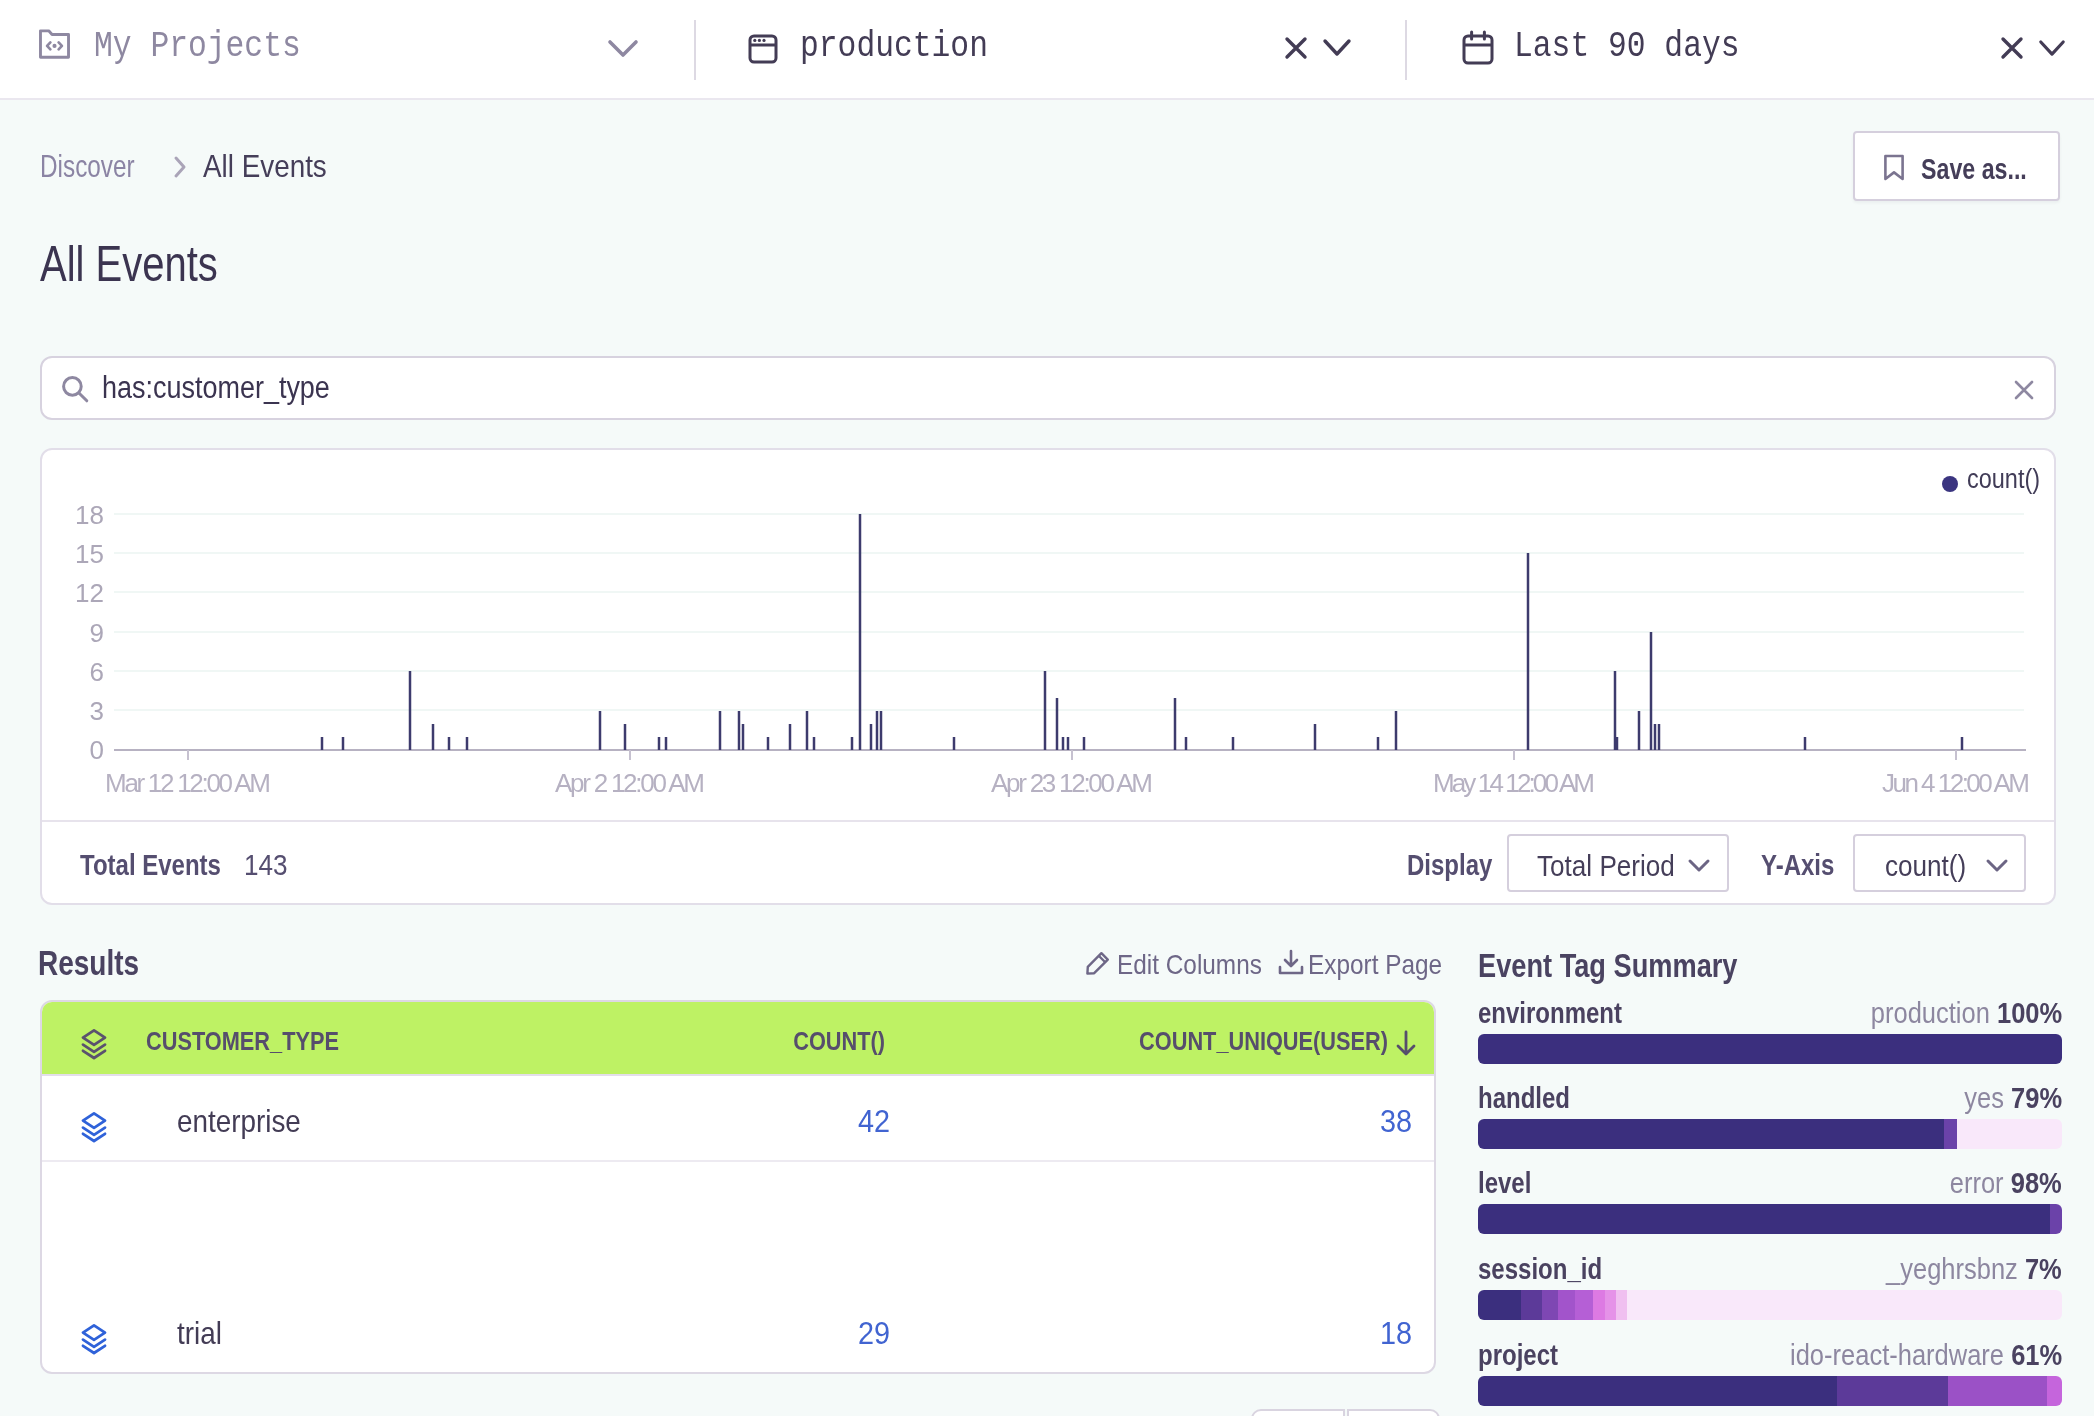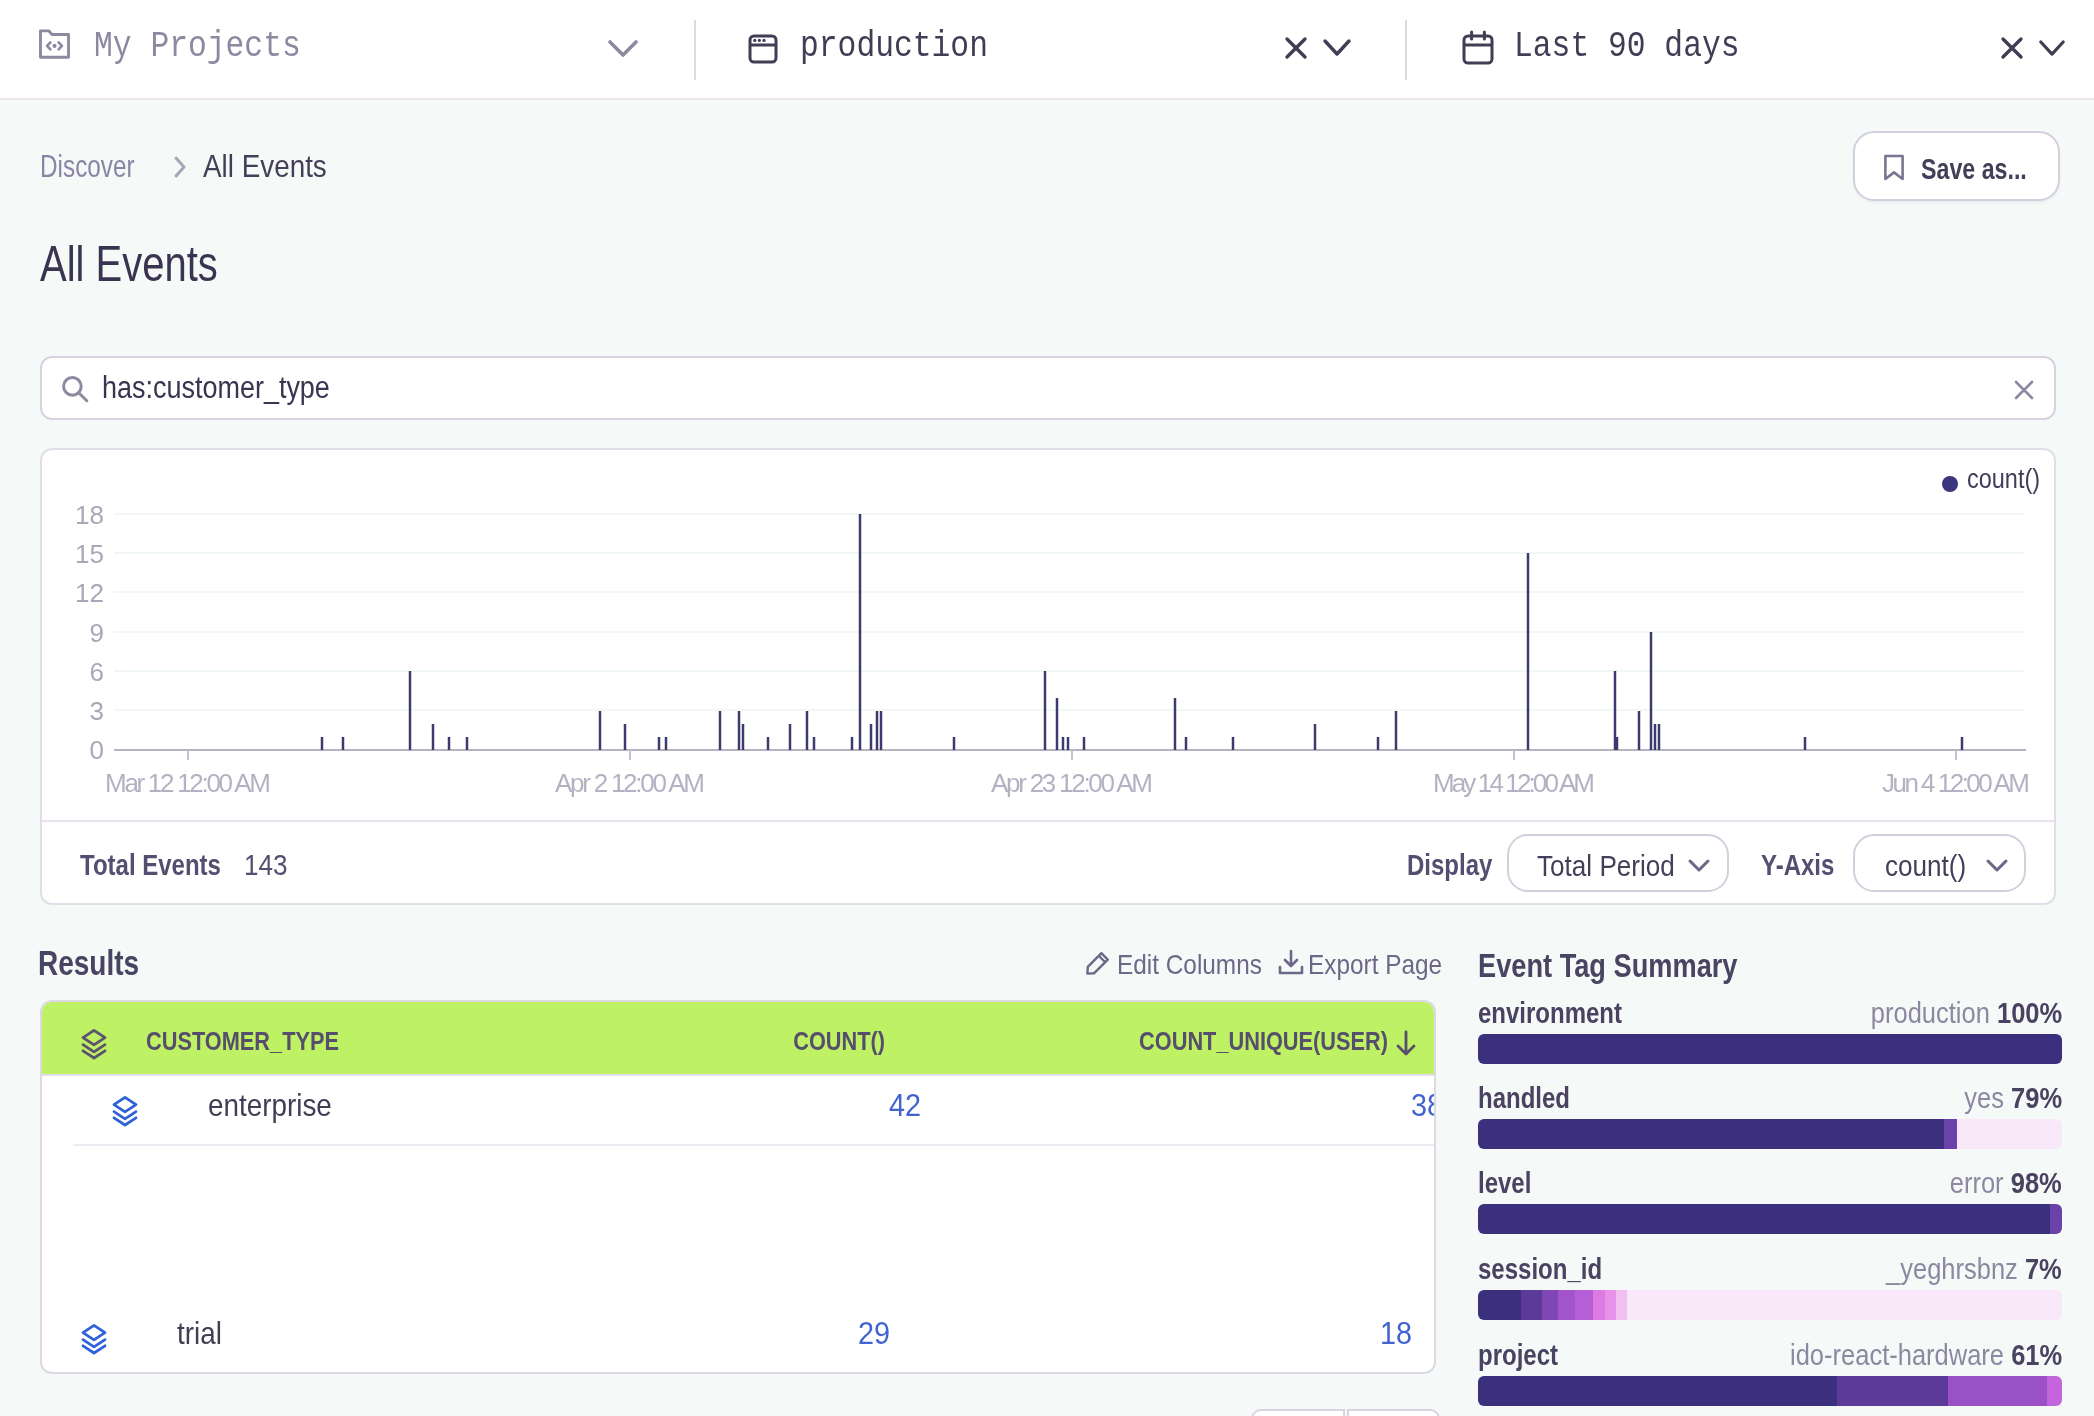--- a/index.html
+++ b/index.html
@@ -11,21 +11,21 @@
 .abs { position:absolute; }
 
 
 #topbar { position:absolute; left:0; top:0; width:2094px; height:100px; background:#ffffff; border-bottom:2px solid #eae7ef;font-family:Liberation Mono, monospace; }
 .tb-text { position:absolute; top:27px; font-size:36px; line-height:40px; }
 .muted { color:#8e88a1; }
 .dark { color:#433c55; }
 .divider { position:absolute; top:20px; width:2px; height:60px; background:#ddd9e3; }
 
 
-.btn { position:absolute; background:#fff; border:2px solid #d5cfdd; border-radius:21px; }
+.btn { position:absolute; background:#fff; border:2px solid #d5cfdd; border-radius:4px; }
 
 
 #search { position:absolute; left:40px; top:356px; width:2016px; height:64px; background:#fff; border:2px solid #d7d2df; border-radius:12px; }
 
 
 #chartpanel { position:absolute; left:40px; top:448px; width:2016px; height:457px; background:#fff; border:2px solid #e2dee9; border-radius:12px; }
 #chartfooter { position:absolute; left:0; right:0; top:370px; bottom:0; border-top:2px solid #e7e3ec; }
 
 
 #table { position:absolute; left:40px; top:1000px; width:1396px; height:374px; background:#fff; border:2px solid #ddd8e4; border-radius:12px; overflow:hidden; }
@@ -246,21 +246,21 @@
       <path d="M2 8.3 L7.5 11.9 L13 8.3" fill="none" stroke="#5a526e" stroke-width="1.4" stroke-linejoin="round" stroke-linecap="round"></path>
       <path d="M2 11.4 L7.5 15 L13 11.4" fill="none" stroke="#5a526e" stroke-width="1.4" stroke-linejoin="round" stroke-linecap="round"></path>
     </svg>
     <span class="abs sxl" style="left:104px; top:25px; font-size:25px; font-weight:bold; color:#564e6c;">CUSTOMER_TYPE</span>
     <span class="abs sxr" style="left:643px; top:25px; width:200px; font-size:25px; font-weight:bold; color:#564e6c; text-align:right;">COUNT()</span>
     <span class="abs sxr" style="left:976px; top:25px; width:370px; font-size:25px; font-weight:bold; color:#564e6c; text-align:right;">COUNT_UNIQUE(USER)</span>
     <svg class="abs" style="left:1352px; top:27px;" width="24" height="28" viewBox="0 0 12 14">
       <path d="M6 1.5 L6 12 M2 8.5 L6 12.5 L10 8.5" fill="none" stroke="#564e6c" stroke-width="1.4" stroke-linecap="round" stroke-linejoin="round"></path>
     </svg>
   </div>
-  <div class="trow" style="top:72px;margin-left:31px;">
+  <div class="trow" style="top:88px;">
     <svg class="rowicon" width="30" height="32" viewBox="0 0 15 16">
       <path d="M7.5 1.2 L13 4.8 L7.5 8.4 L2 4.8 Z" fill="none" stroke="#2f62d9" stroke-width="1.4" stroke-linejoin="round"></path>
       <path d="M2 8.3 L7.5 11.9 L13 8.3" fill="none" stroke="#2f62d9" stroke-width="1.4" stroke-linejoin="round" stroke-linecap="round"></path>
       <path d="M2 11.4 L7.5 15 L13 11.4" fill="none" stroke="#2f62d9" stroke-width="1.4" stroke-linejoin="round" stroke-linecap="round"></path>
     </svg>
     <span class="cellname">enterprise</span>
     <span class="cellnum" style="left:648px; width:200px;">42</span>
     <span class="cellnum" style="left:1170px; width:200px;">38</span>
   </div>
   <div class="trow" style="top:300px; border-bottom:none;">

